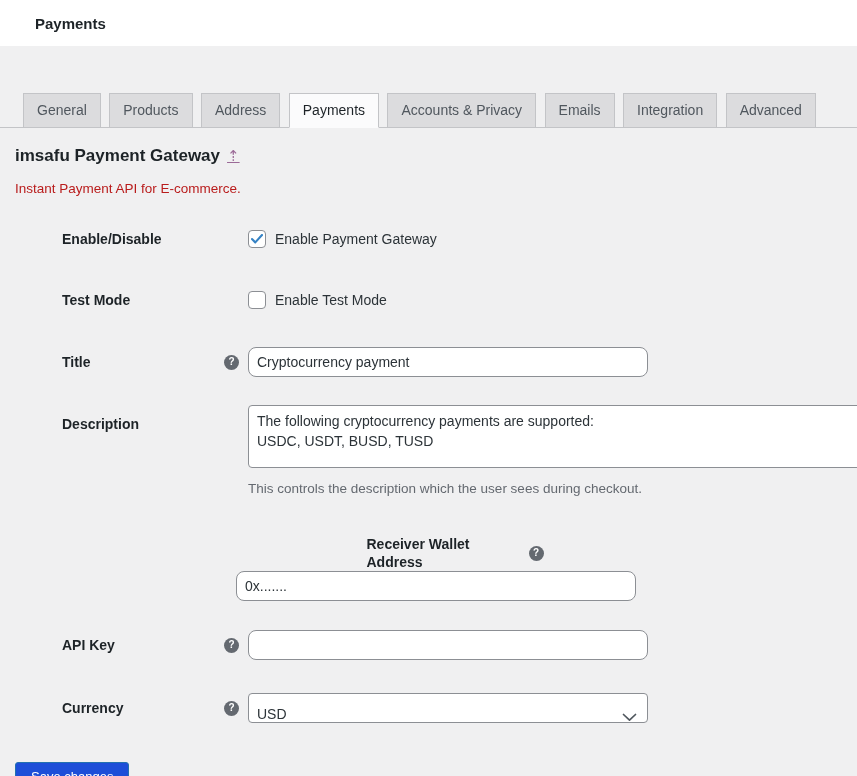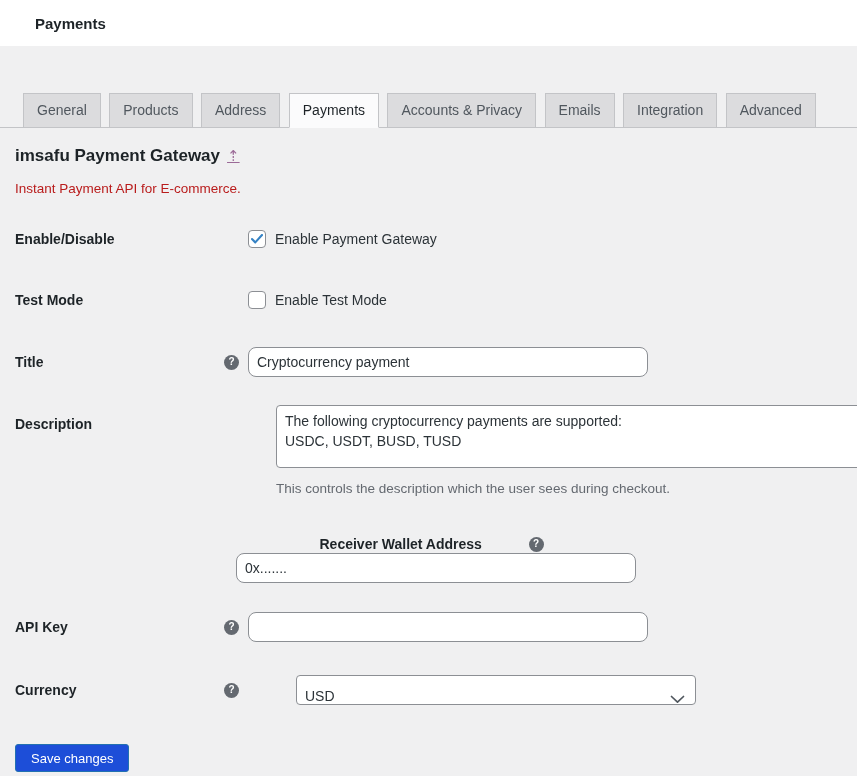--- a/index.html
+++ b/index.html
@@ -48,33 +48,33 @@
     color:#9b6a97; text-decoration:underline;
     margin-left:7px; cursor:pointer;
   }
   .gateway-desc { margin-top:15px; font-size:13.5px; color:#b91c1c; line-height:16px; }
 
   .form { margin-top:32px; }
   .row { display:flex; align-items:center; }
   .r1 { margin-bottom:41px; height:20px; }
   .r2 { margin-bottom:37px; height:20px; }
   .r3 { margin-bottom:28px; }
-  .r4 { margin-bottom:38px; align-items:flex-start;gap:28px; }
+  .r4 { margin-bottom:38px; align-items:flex-start; }
   .r5 { margin-bottom:29px;flex-direction:column; }
   .r6 { margin-bottom:33px; }
-  .r7 { margin-bottom:39px;gap:48px; }
+  .r7 { margin-bottom:39px; }
 
   .row-label {
     width:233px; flex-shrink:0;
     padding-right:9px;
     display:flex; align-items:center; justify-content:space-between;
     font-size:14px; font-weight:700; color:#1d2327;
   }
   .r4 .row-label { padding-top:10px; }
-  .label-text { line-height:18px; }
+  .label-text { line-height:18px;margin-left:47px; }
   .help-tip {
     width:15px; height:15px; flex-shrink:0;
     border-radius:50%;
     background:#646970; color:#fff;
     font-size:10px; font-weight:700;
     display:flex; align-items:center; justify-content:center;
     cursor:help; line-height:1;
   }
 
   .text-input {

